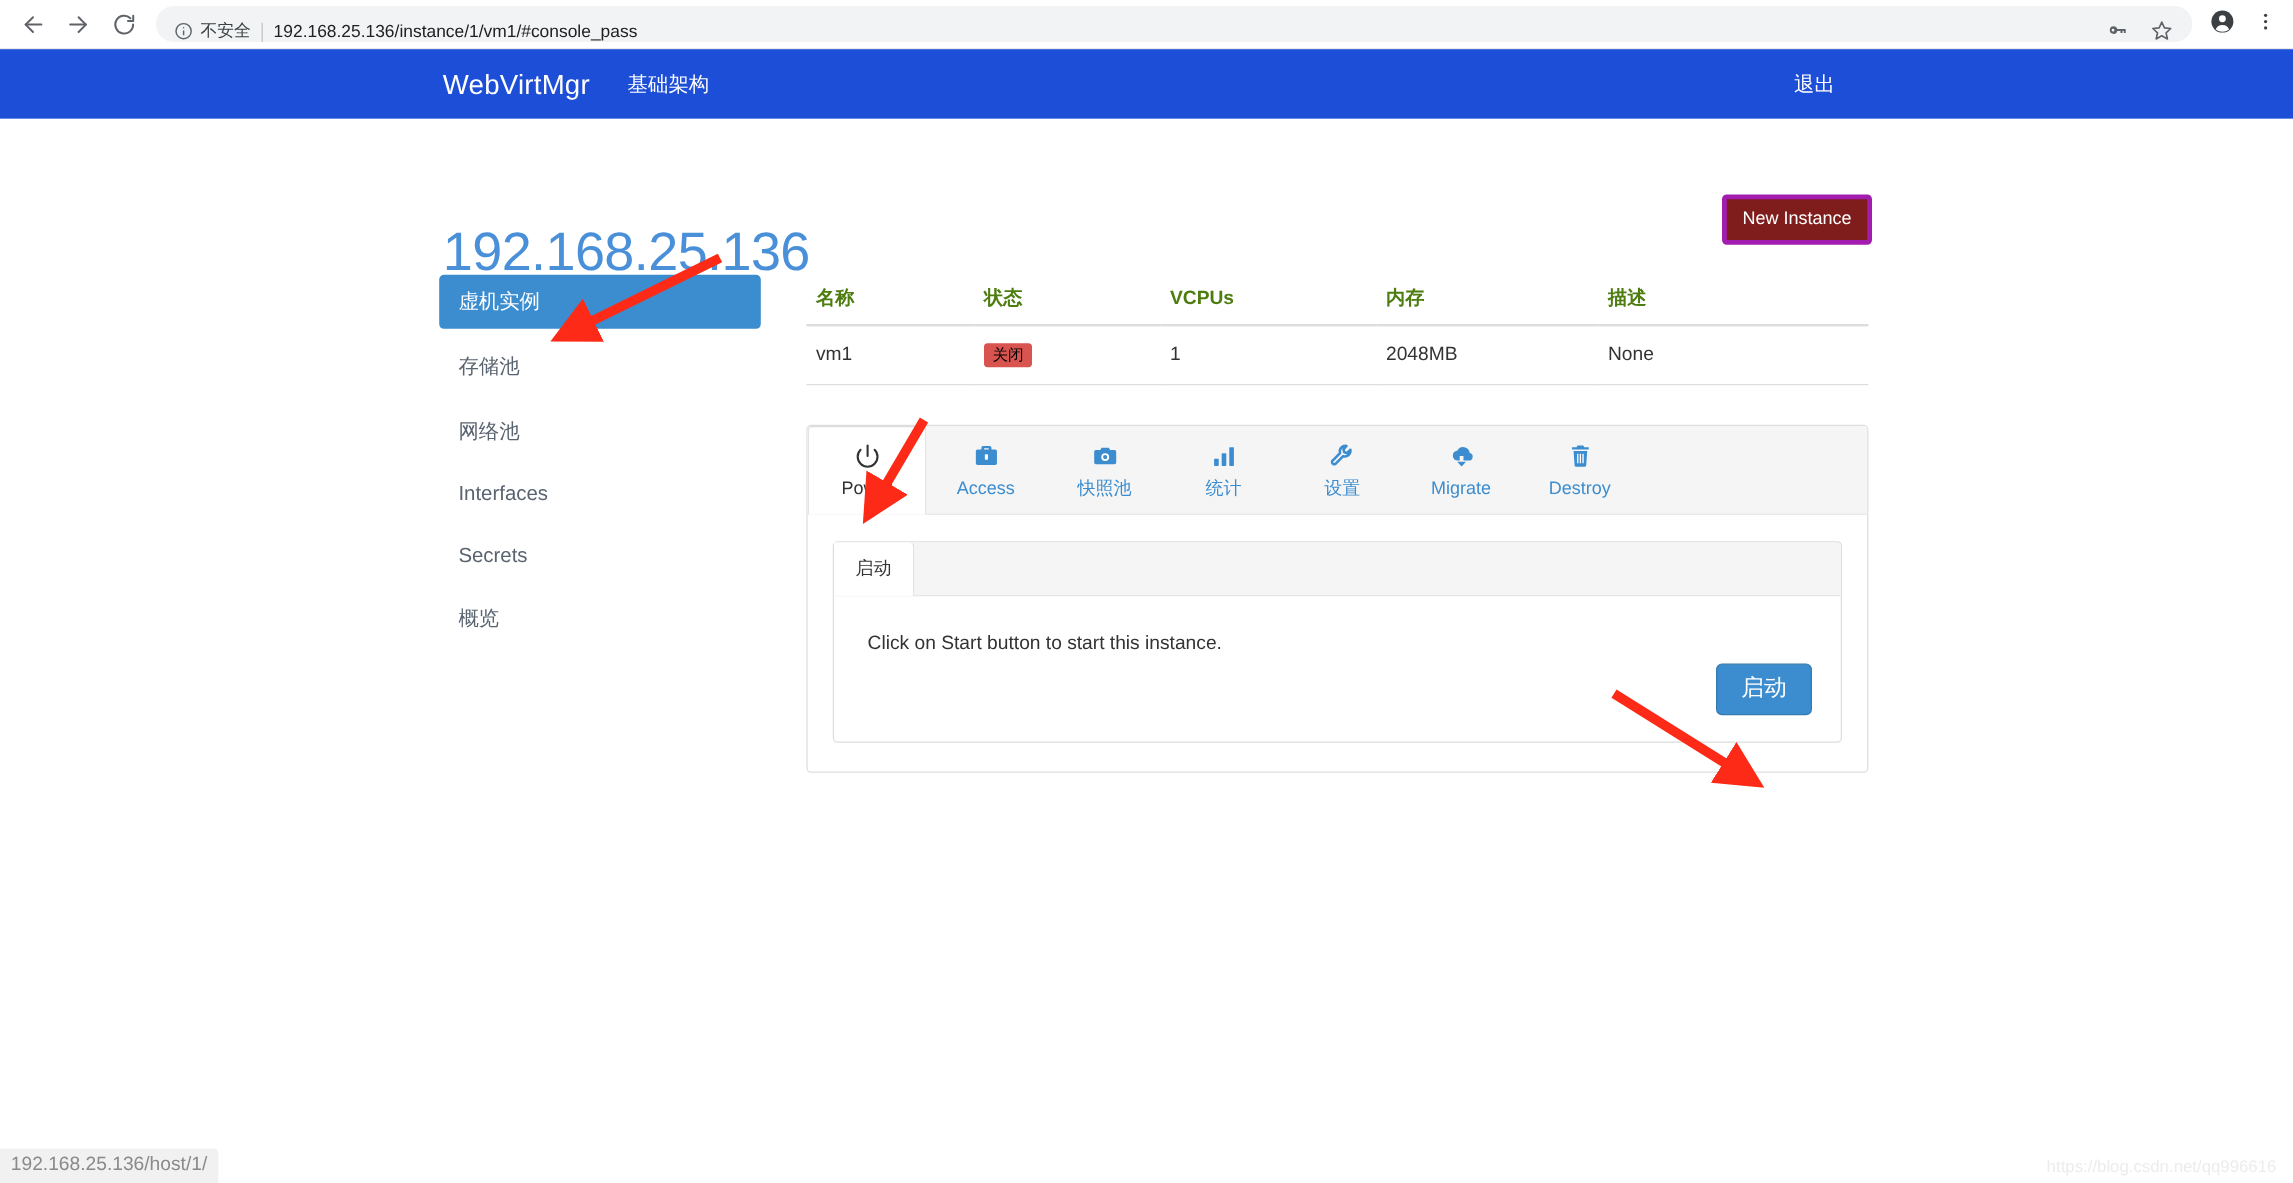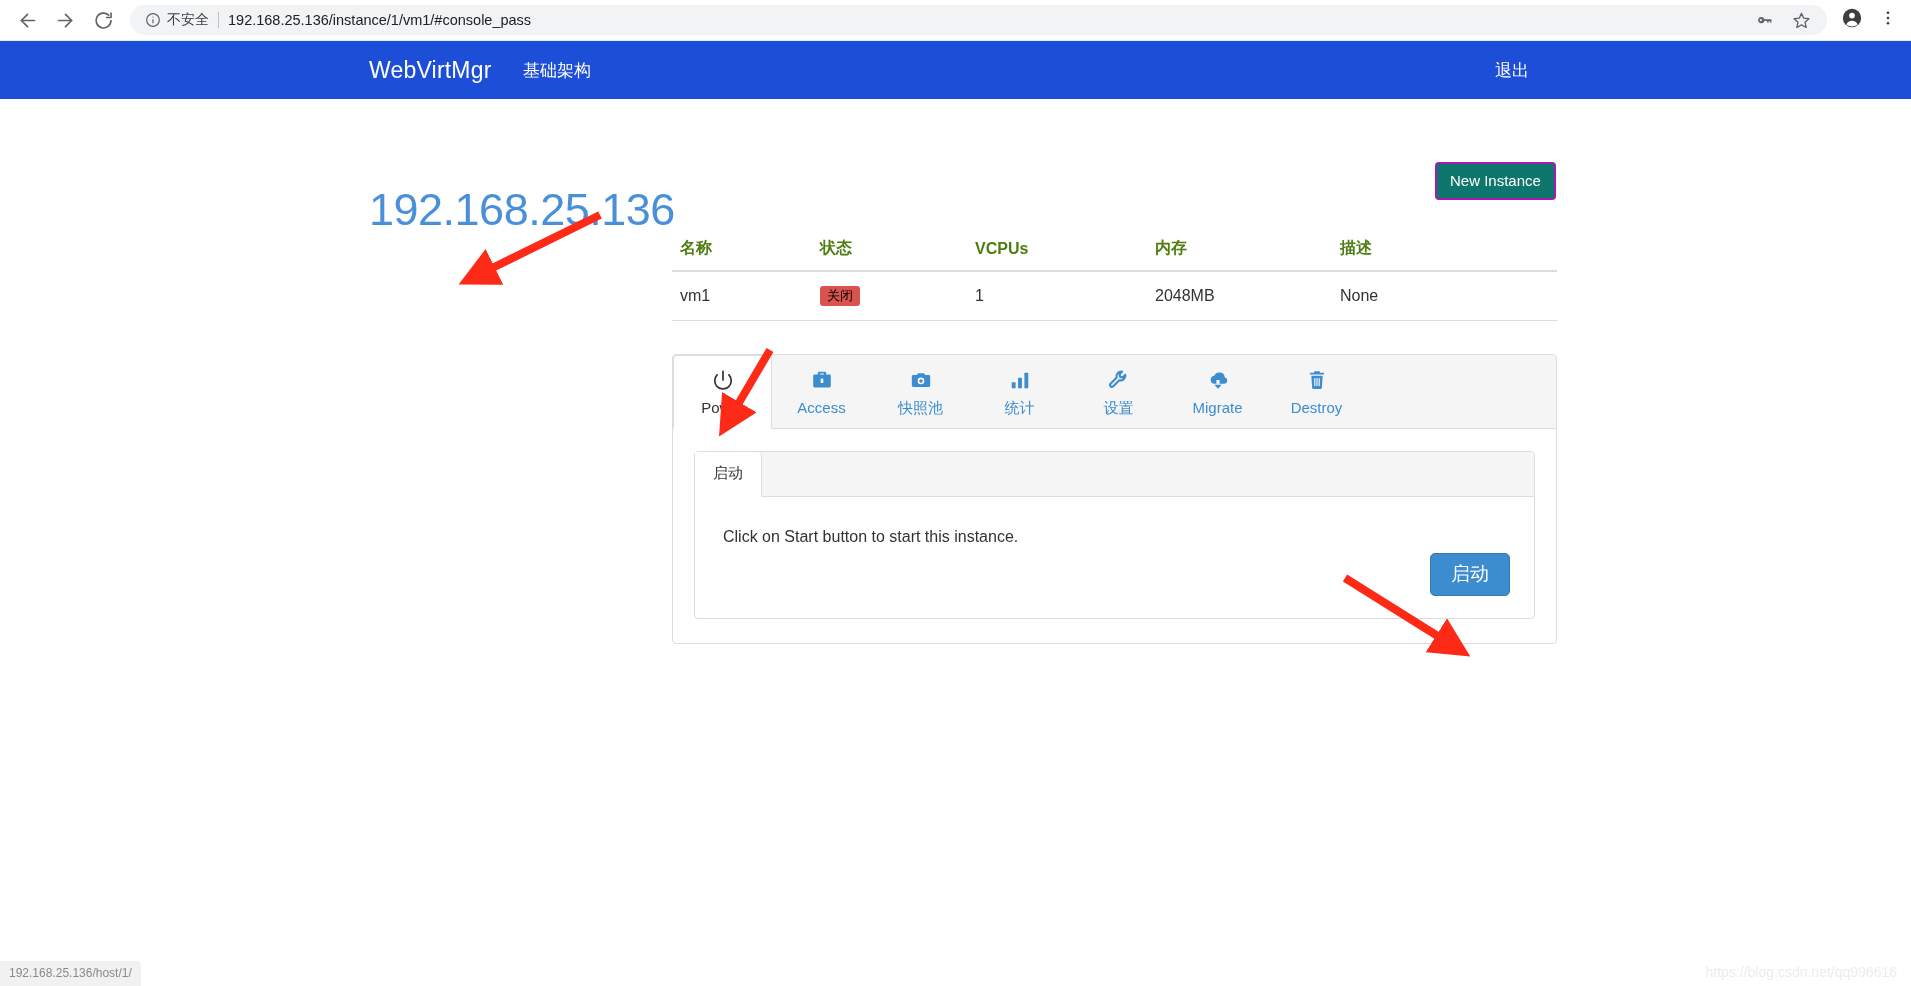--- a/index.html
+++ b/index.html
@@ -26,21 +26,21 @@
   }
   .nav-btn:first-child { margin-left: 8px; }
   .nav-btn svg { display: block; }
 
   .omnibox {
     flex: 1 1 auto;
     height: 30px;
     margin: 0 8px 0 8px;
     background: #f1f3f4;
     border-radius: 16px;
-    display: flex; align-items: center;
+    display: flex; align-items: flex-end;
     padding: 0 10px 0 14px;
     position: relative;
   }
   .omni-info {
     width: 18px; height: 18px; flex: 0 0 auto;
     color: #5f6368;
     display: flex; align-items: center; justify-content: center;
     margin-right: 5px;
   }
   .omni-insecure {
@@ -113,22 +113,22 @@
     font-size: 45px;
     color: #4a90d9;
     font-weight: normal;
     letter-spacing: -0.5px;
     white-space: nowrap;
     margin-top: 23px;
   }
 
   .btn-new-instance {
     position: absolute; left: 1435px; top: 63px;
-    background: #0f766e;
-    border: 2px solid #a21caf;
+    background: #7f1d1d;
+    border: 4px solid #a21caf;
     border-radius: 4px;
     color: #ffffff;
     font-size: 15px;
     padding: 7px 13px;
     cursor: pointer;
     line-height: 1.3;
   }
 
   
   .sidebar {
@@ -285,21 +285,21 @@
     position: absolute; left: 0; top: 0;
     width: 1911px; height: 986px;
     pointer-events: none;
   }
 
   
   .statusbar {
     position: absolute; left: 0; bottom: 0;
     background: #f1f1f1;
     color: #8a8a8a;
-    font-size: 12px;
+    font-size: 16px;
     padding: 5px 9px 6px 9px;
     border-radius: 0 4px 0 0;
     white-space: nowrap;
   }
   .watermark {
     position: absolute; right: 14px; bottom: 6px;
     color: #ececec;
     font-size: 14px;
     white-space: nowrap;
   }
@@ -389,20 +389,28 @@
   <a class="nav-link" href="#">基础架构</a>
   <a class="nav-logout" href="#">退出</a>
 </div>
 
 <div class="page">
 
   <h1 class="page-title">192.168.25.136</h1>
 
   <button class="btn-new-instance">New Instance</button>
 
+  <nav class="sidebar">
+    <a class="side-item active" href="#">虚机实例</a>
+    <a class="side-item" href="#">存储池</a>
+    <a class="side-item" href="#">网络池</a>
+    <a class="side-item" href="#">Interfaces</a>
+    <a class="side-item" href="#">Secrets</a>
+    <a class="side-item" href="#">概览</a>
+  </nav>
 
   <div class="content">
 
     <table class="vm-table">
       <thead>
         <tr>
           <th class="col-name">名称</th>
           <th class="col-state">状态</th>
           <th class="col-vcpu">VCPUs</th>
           <th class="col-mem">内存</th>

